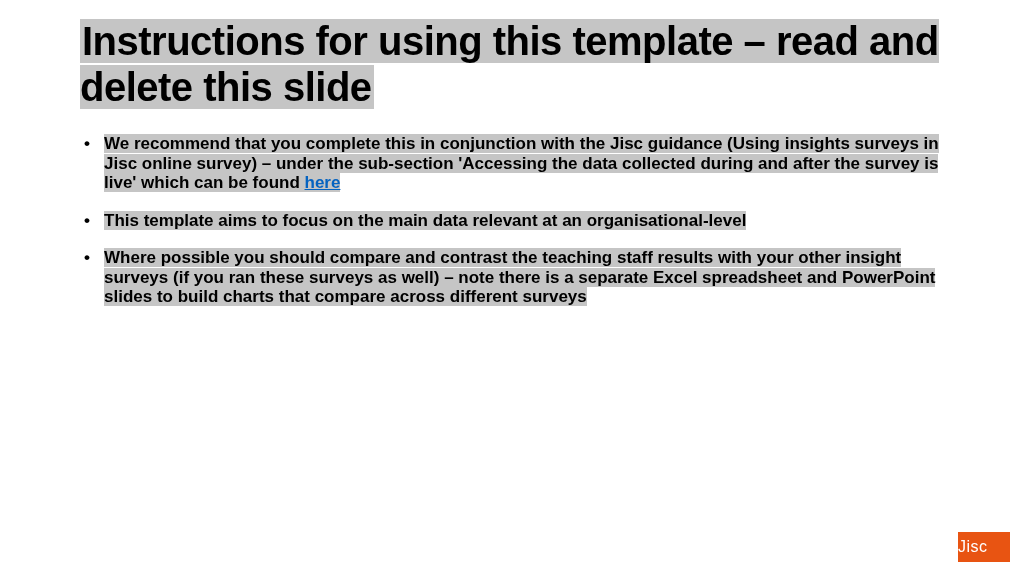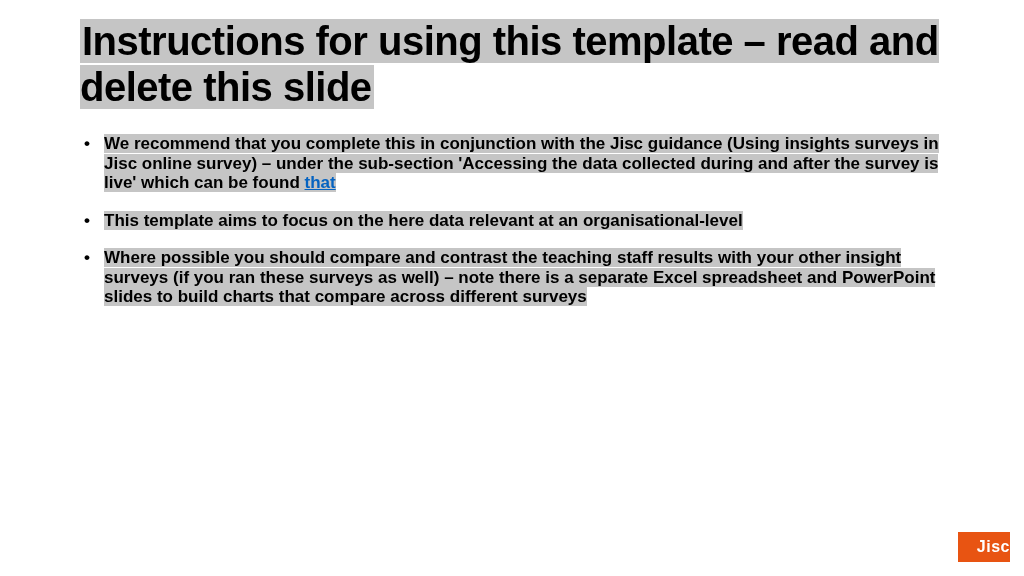--- a/index.html
+++ b/index.html
@@ -57,43 +57,43 @@
     text-decoration: underline;
   }
   .logo {
     position: absolute;
     right: 14px;
     bottom: 14px;
     width: 52px;
     height: 30px;
     background: #e85412;
     color: #fff;
-    font-weight: 700;
+    font-weight: 400;
     font-size: 16px;
     display: flex;
     align-items: center;
-    justify-content: flex-end;
+    justify-content: flex-start;
     letter-spacing: 0.5px;
   }
 </style>
 </head>
 <body>
 
 <div class="slide">
 
   <h1 class="title">
     <span>Instructions for using this template – read and delete this slide</span>
   </h1>
 
   <ul>
     <li>
-      <span class="hl">We recommend that you complete this in conjunction with the Jisc guidance (Using insights surveys in Jisc online survey) – under the sub-section 'Accessing the data collected during and after the survey is live' which can be found </span><span class="hl"><a href="#">that</a></span>
+      <span class="hl">We recommend that you complete this in conjunction with the Jisc guidance (Using insights surveys in Jisc online survey) – under the sub-section 'Accessing the data collected during and after the survey is live' which can be found </span><span class="hl"><a href="#">here</a></span>
     </li>
     <li>
-      <span class="hl">This template aims to focus on the here data relevant at an organisational-level</span>
+      <span class="hl">This template aims to focus on the main data relevant at an organisational-level</span>
     </li>
     <li>
       <span class="hl">Where possible you should compare and contrast the teaching staff results with your other insight surveys (if you ran these surveys as well) – note there is a separate Excel spreadsheet and PowerPoint slides to build charts that compare across different surveys</span>
     </li>
   </ul>
 
   <div class="logo">
     <span>Jisc</span>
   </div>
 

